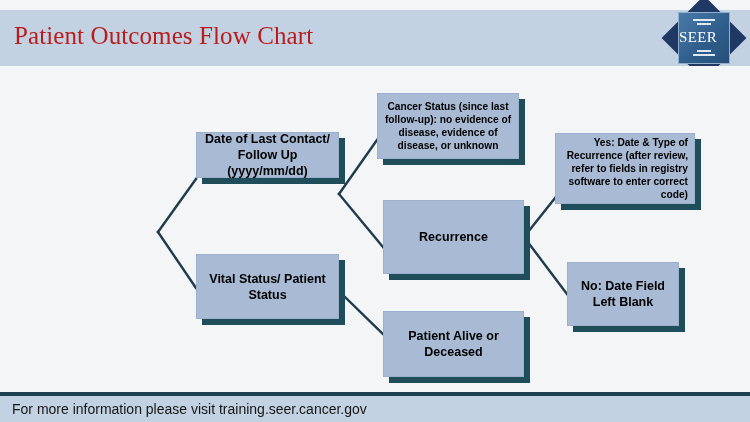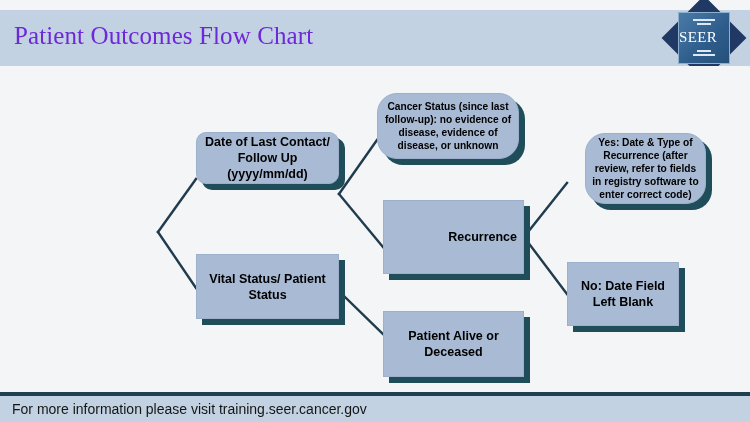--- a/index.html
+++ b/index.html
@@ -24,21 +24,21 @@
     width: 750px;
     height: 56px;
     background: #c3d2e2;
   }
   .header-title {
     position: absolute;
     left: 14px;
     top: 22px;
     font-family: "Liberation Serif", serif;
     font-size: 25px;
-    color: #6d28d9;
+    color: #b91c1c;
     letter-spacing: 0.1px;
     white-space: nowrap;
   }
 
   
   .logo-wrap {
     position: absolute;
     left: 668px;
     top: 2px;
     width: 72px;
@@ -114,21 +114,21 @@
     align-items: center;
     justify-content: center;
     text-align: center;
     color: #000000;
     font-weight: bold;
     line-height: 1.28;
     padding: 3px 6px;
   }
   .node.lg  { font-size: 12.5px; }
   .node.md  { font-size: 12.5px; }
-  .node.sm  { font-size: 10.2px; border-radius: 20px; }
+  .node.sm  { font-size: 10.2px; }
 
   
   .footer-rule {
     position: absolute;
     left: 0;
     top: 392px;
     width: 750px;
     height: 4px;
     background: #1f4050;
   }
@@ -190,33 +190,33 @@
 
         <line x1="524" y1="171" x2="567" y2="117"></line>
 
         <line x1="524" y1="171" x2="567" y2="228"></line>
 
         <line x1="345" y1="231" x2="385" y2="270"></line>
       </g>
     </svg>
 
 
-    <div class="node md" style="left:196px; top:66px; width:143px; height:52px;border-radius:10px;">
+    <div class="node md" style="left:196px; top:66px; width:143px; height:46px;">
       <span>Date of Last Contact/ Follow Up (yyyy/mm/dd)</span>
     </div>
 
     <div class="node sm" style="left:377px; top:27px; width:142px; height:66px;">
       <span>Cancer Status (since last follow-up): no evidence of disease, evidence of disease, or unknown</span>
     </div>
 
-    <div class="node md" style="left:383px; top:134px; width:141px; height:74px;justify-content:flex-end;">
+    <div class="node md" style="left:383px; top:134px; width:141px; height:74px;">
       <span>Recurrence</span>
     </div>
 
-    <div class="node sm" style="left:585px; top:67px; width:121px; height:71px;">
+    <div class="node sm" style="left:555px; top:67px; width:140px; height:71px;text-align:right;">
       <span>Yes: Date  &amp; Type of Recurrence (after review, refer to fields in registry software to enter correct code)</span>
     </div>
 
     <div class="node md" style="left:567px; top:196px; width:112px; height:64px;">
       <span>No: Date Field Left Blank</span>
     </div>
 
     <div class="node md" style="left:383px; top:245px; width:141px; height:66px;">
       <span>Patient Alive or Deceased</span>
     </div>

